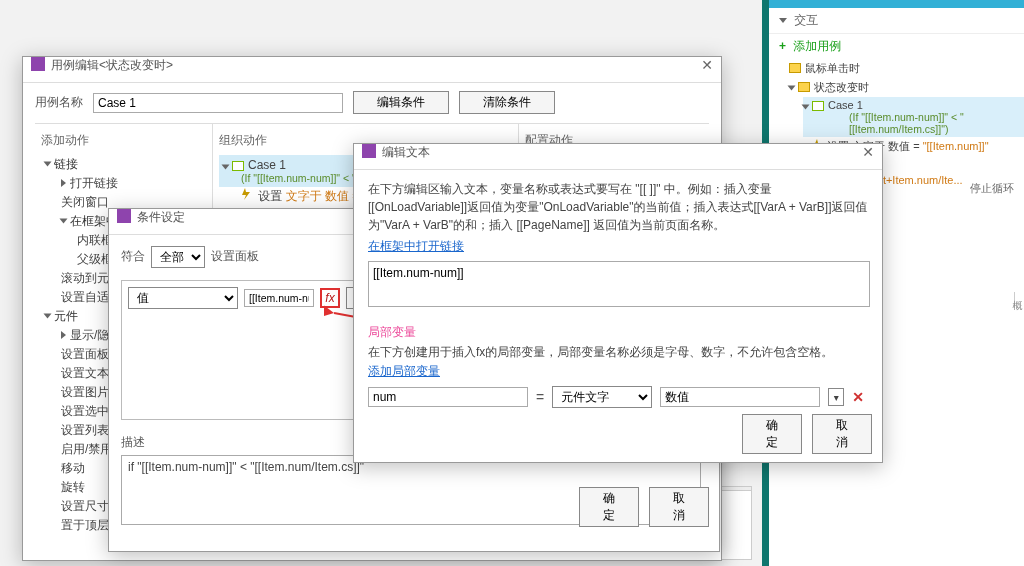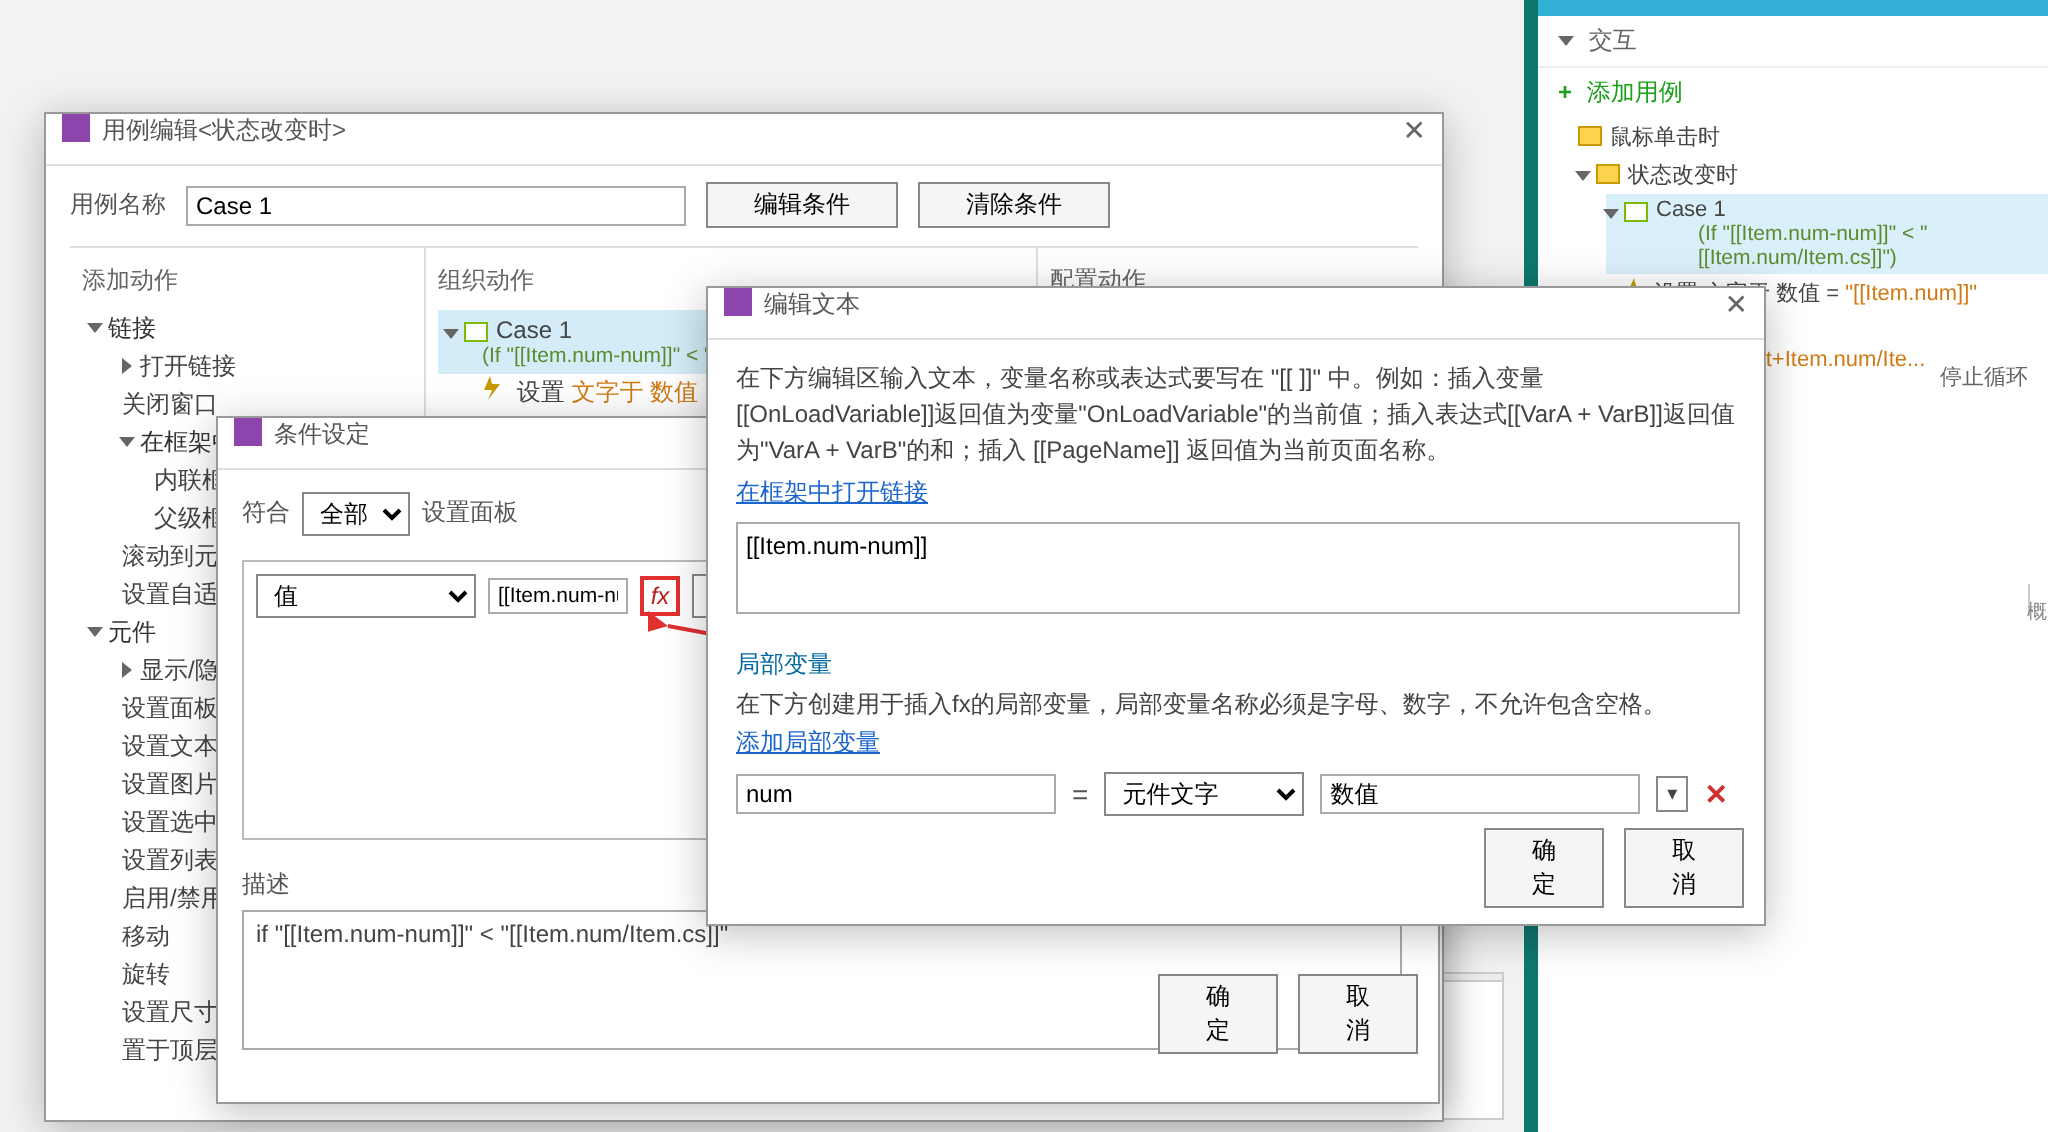--- a/index.html
+++ b/index.html
@@ -63,21 +63,21 @@
 .arrow-note { position:absolute; top:70px; left:215px; pointer-events:none; }
 .desc-box { border:1px solid #aaa; padding:4px 6px; font-size:12px; color:#444; background:#fff; width:580px; height:70px; margin-top:4px; }
 .footer { position:absolute; bottom:8px; right:10px; display:flex; gap:10px; }
 
 
 .edit-text { top:143px; left:353px; width:530px; height:320px; z-index:10; }
 .et-body { padding:10px 14px; font-size:12px; color:#444; }
 .et-help { line-height:1.5; }
 .link { color:#1a66cc; text-decoration:underline; cursor:pointer; }
 .et-textarea { width:502px; height:46px; border:1px solid #aaa; padding:4px; margin:6px 0 14px 0; font-size:12px; resize:none; }
-.sec-title { font-size:12px; color:#0369a1; margin-bottom:2px; }
+.sec-title { font-size:12px; color:#ec4899; margin-bottom:2px; }
 .lv-row { display:flex; align-items:center; gap:8px; margin-top:6px; }
 .eq { font-size:14px; color:#555; }
 .del-x { color:#d03030; font-weight:bold; font-size:14px; cursor:pointer; }
 
 
 .page-bg { position:absolute; top:490px; left:32px; width:720px; height:70px; background:#fff; border:1px solid #ccc; }
 .ruler { position:absolute; top:486px; left:32px; width:720px; height:8px; background:#eee; border:1px solid #ccc; }
 
 svg.lightning-svg { width:10px; height:12px; }
 </style>

